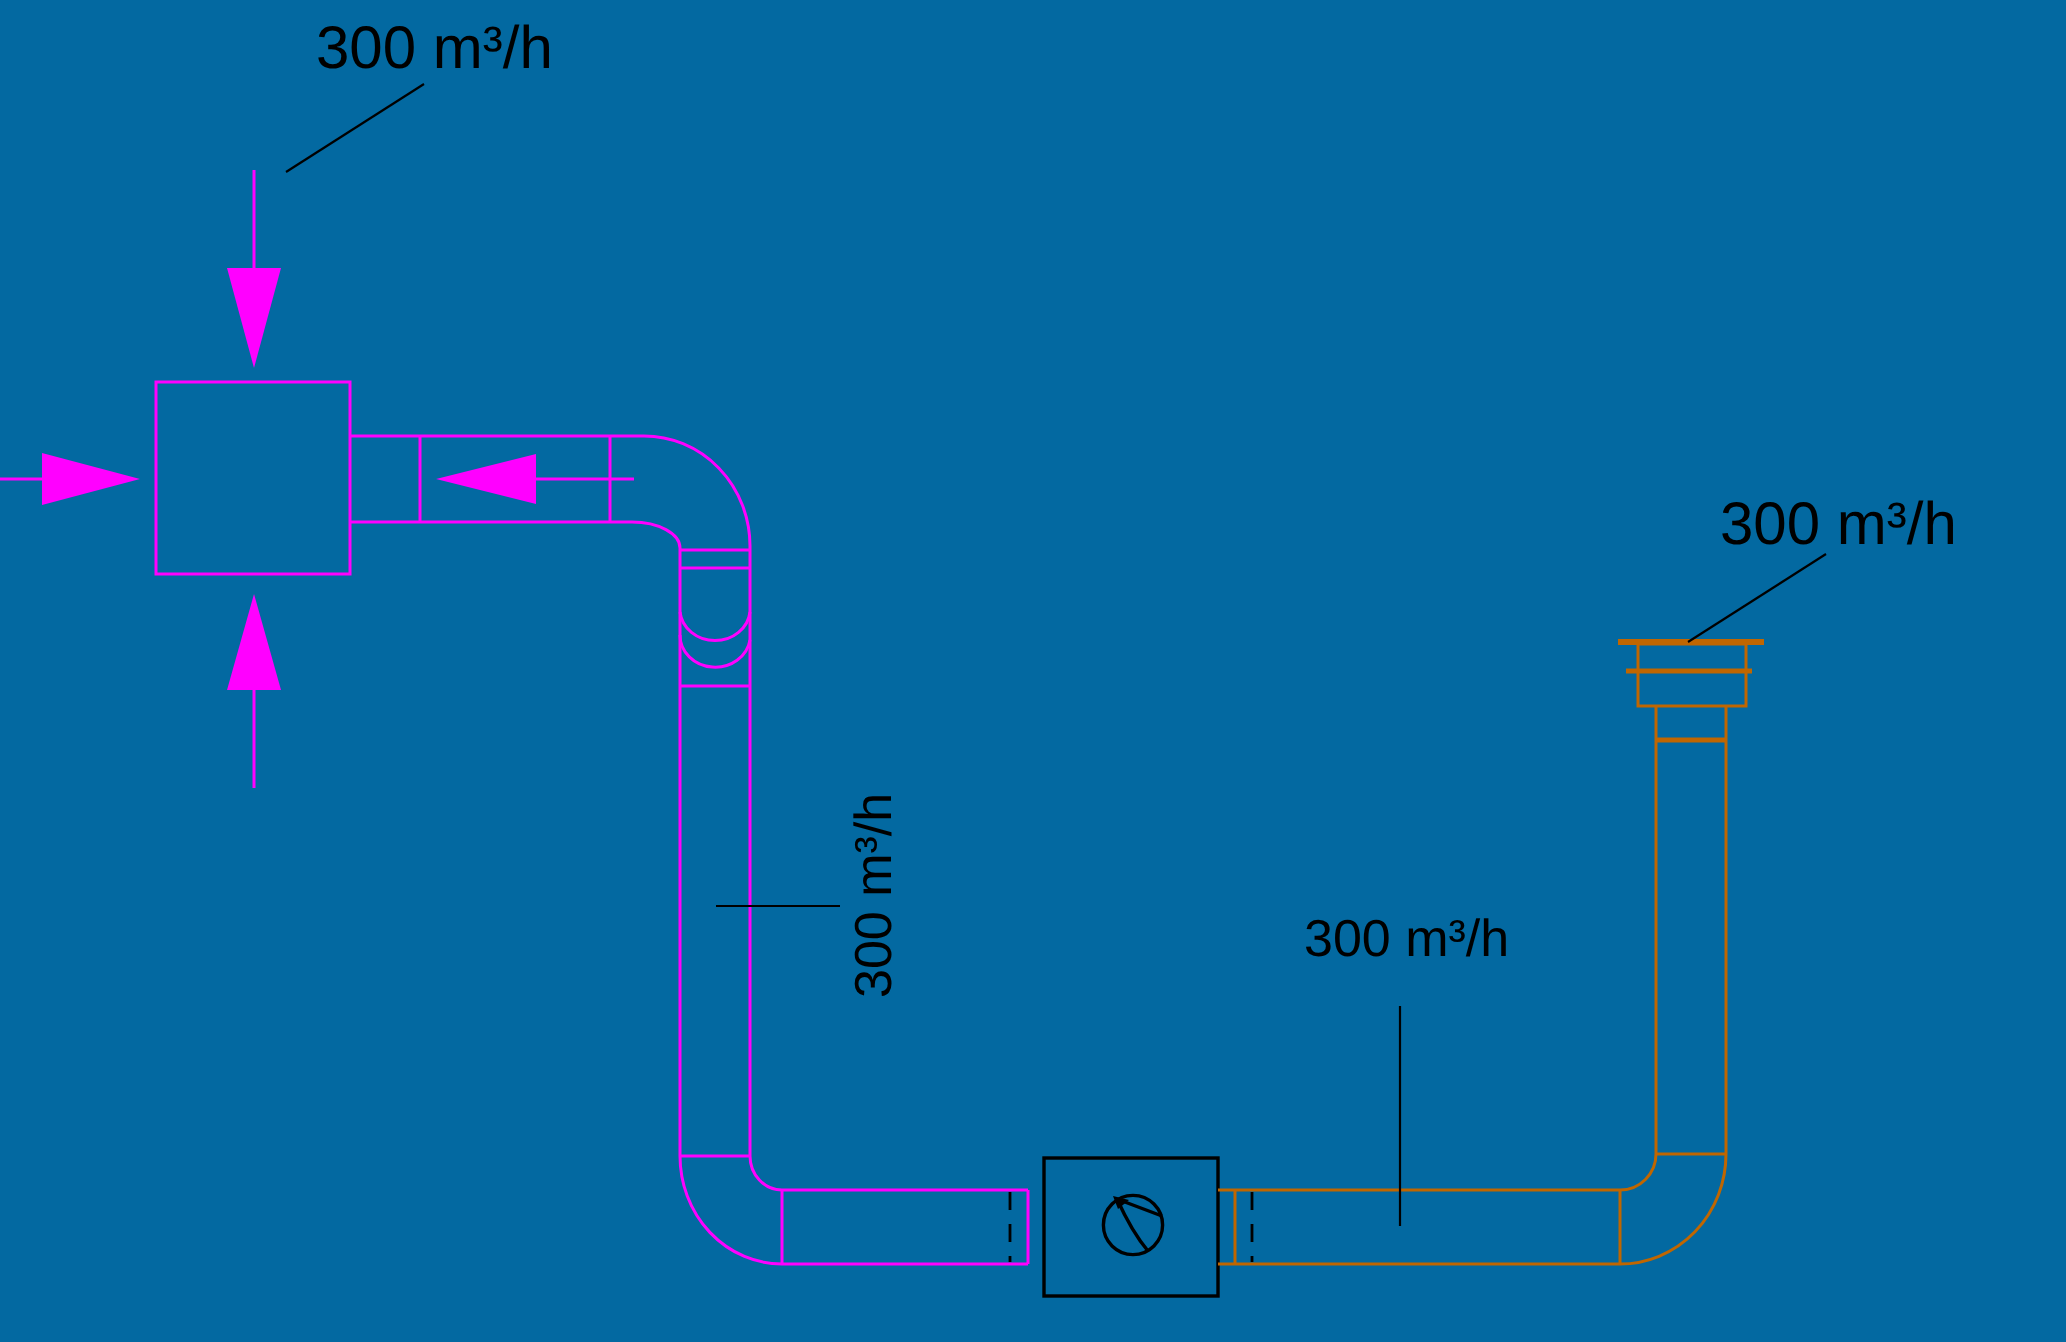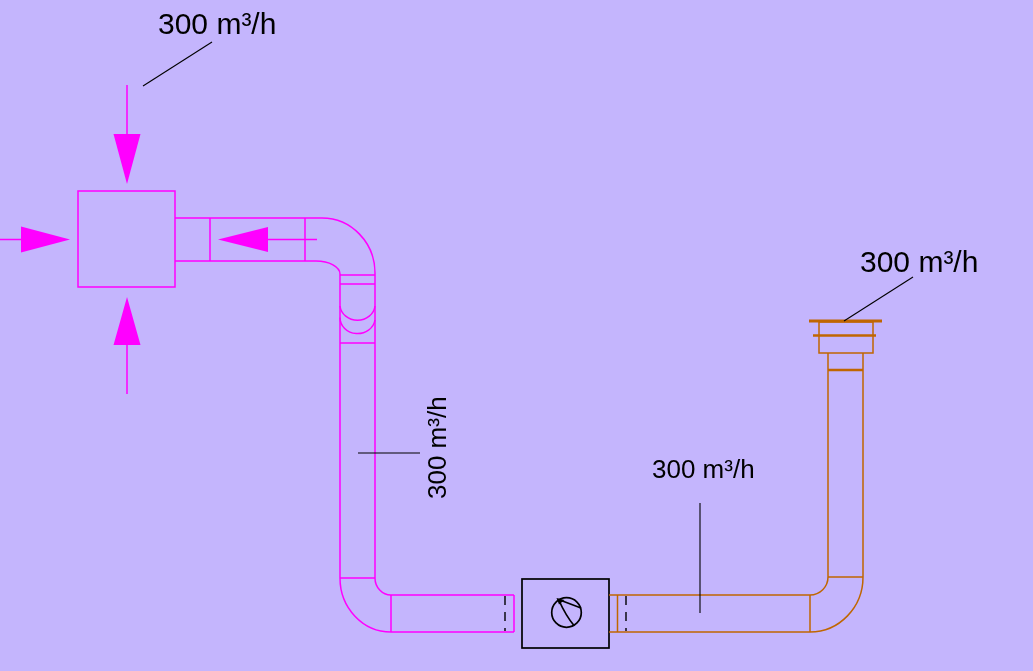--- a/index.html
+++ b/index.html
@@ -1,16 +1,16 @@
 <!DOCTYPE html>
 <html style="--supply: #ff00ff; --exhaust: #c06600; --equipment: #000000; --annotation: #000000;"><head>
 <meta charset="utf-8">
 <style>
   html,body{margin:0;padding:0;background:#fff;}
-  .canvas{position:relative;width:1033px;height:671px;background:#c4b5fd;overflow:hidden;
+  .canvas{position:relative;width:1033px;height:671px;background:#0369a1;overflow:hidden;
           font-family:"Liberation Sans",sans-serif;}
   svg{display:block;}
   
   .sup      {stroke:var(--supply,#ff00ff);fill:none;stroke-width:1.5;}
   .supf     {fill:var(--supply,#ff00ff);stroke:none;}
   .exh      {stroke:var(--exhaust,#c06600);fill:none;stroke-width:1.5;}
   .exh-mid  {stroke:var(--exhaust,#c06600);fill:none;stroke-width:2.6;}
   .exh-thick{stroke:var(--exhaust,#c06600);fill:none;stroke-width:3;}
   .blk      {stroke:var(--equipment,#000);fill:none;stroke-width:1.7;}
   .blkf     {fill:var(--equipment,#000);stroke:none;}

